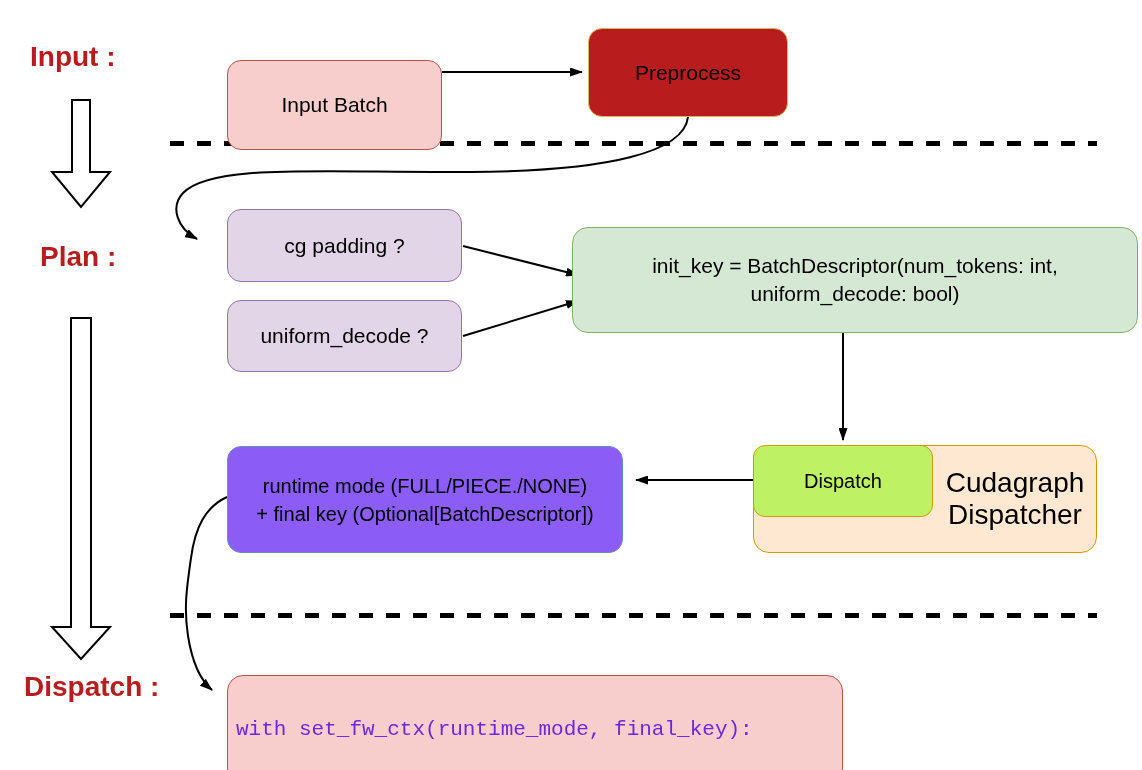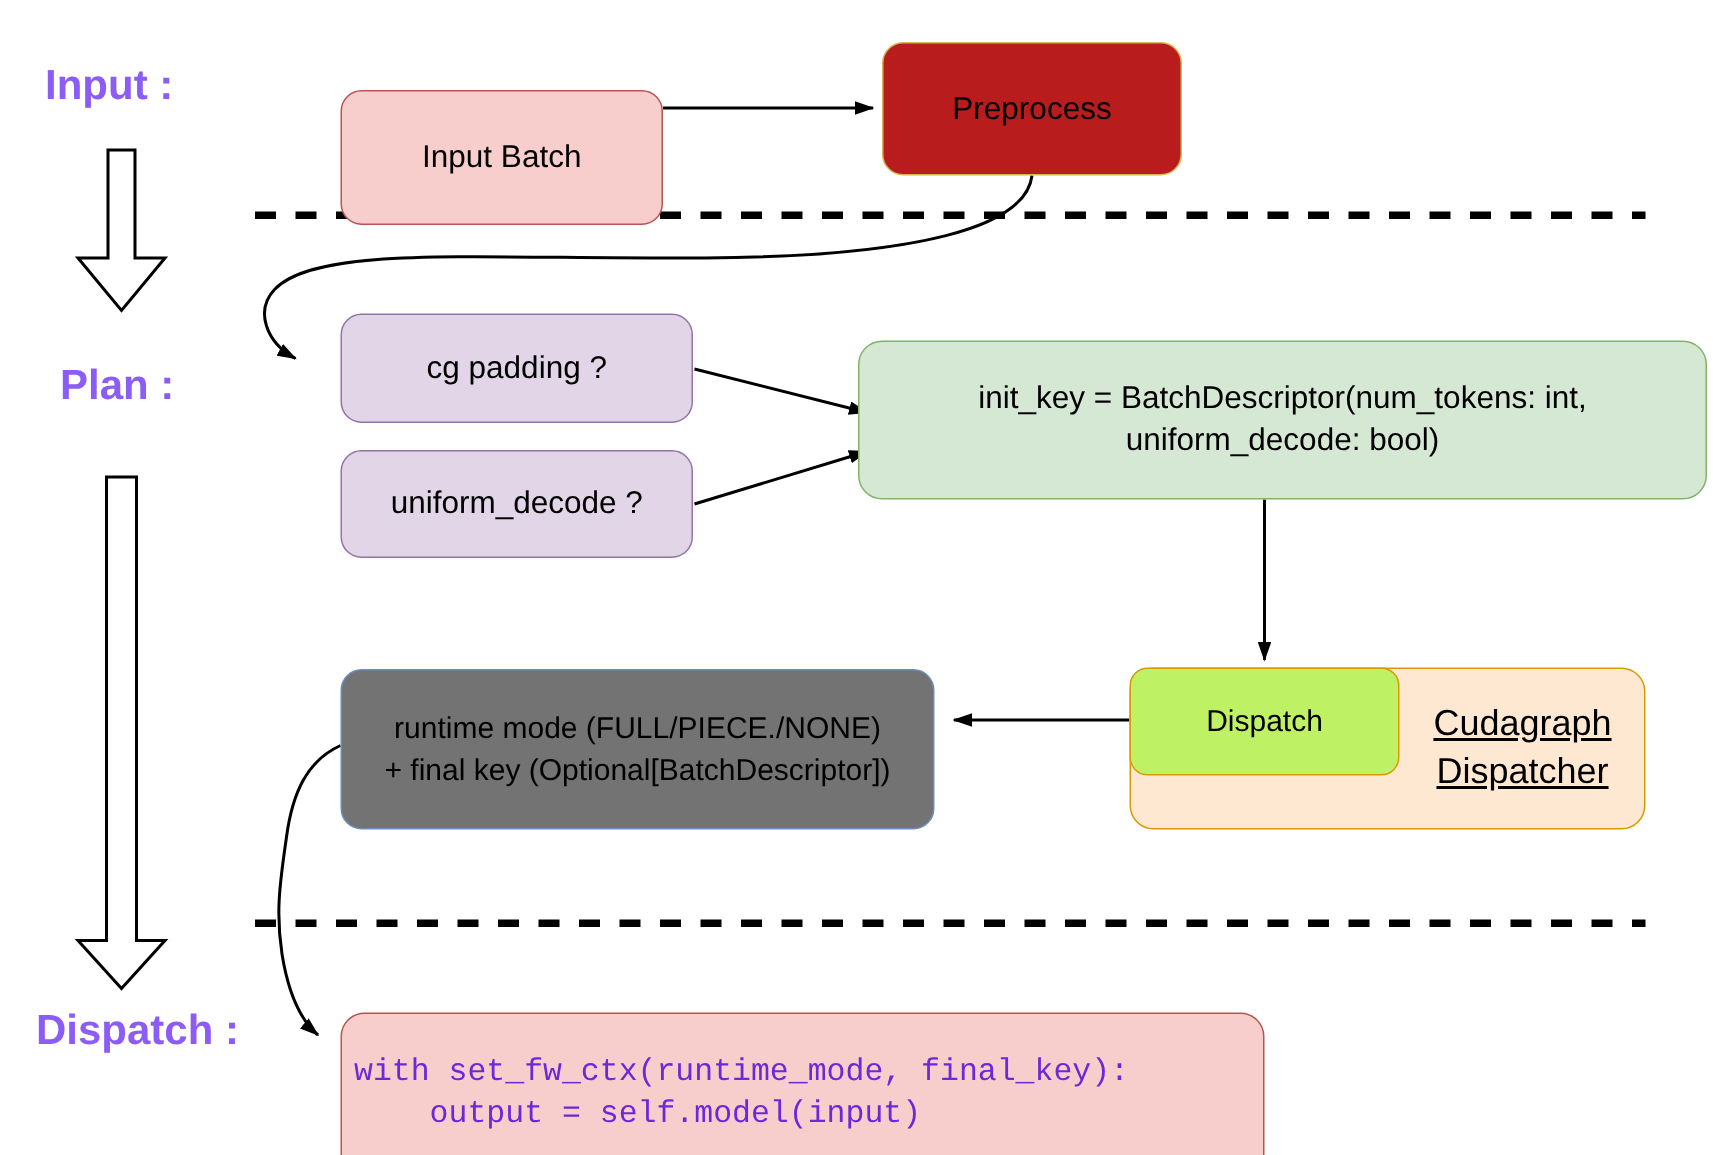--- a/index.html
+++ b/index.html
@@ -19,33 +19,33 @@
     text-align:center;
     border-radius:14px;
     color:#000;
     line-height:1.3;
   }
   .node .ln{white-space:pre;}
   .red-node    {background:#f8cecc;border:1.6px solid #b85450;margin-top:32px;}
   .yellow-node {background:#b91c1c;border:1.6px solid #d6b656;}
   .purple-node {background:#e1d5e7;border:1.6px solid #9673a6;}
   .green-node  {background:#d5e8d4;border:1.6px solid #82b366;}
-  .blue-node   {background:#737373;border:1.6px solid #6c8ebf;}
+  .blue-node   {background:#8b5cf6;border:1.6px solid #6c8ebf;}
   .orange-outer{background:#ffe8d2;border:1.6px solid #d79b00;border-radius:16px;}
   .orange-inner{background:#bef264;border:1.6px solid #d79b00;border-radius:12px;}
   .section-label{
     position:absolute;
     font-weight:bold;
     font-size:28px;
-    color:#8b5cf6;
+    color:#b91c1c;
     white-space:nowrap;
   }
   .fs21{font-size:21px;}
   .fs20{font-size:20px;line-height:28px;}
-  .fs24{font-size:24px;line-height:32px;text-decoration:underline;}
+  .fs24{font-size:28px;line-height:32px;}
   #node-init-key{font-size:21px;line-height:28px;}
   #node-execute-code{
     font-family:"Liberation Mono", monospace;
     font-size:21px;line-height:28px;
     color:#6d28d9;
     align-items:flex-start;
     padding-left:8px;
     text-align:right;
   }
   #cudagraph-label{background:transparent;border:none;}
@@ -103,16 +103,15 @@
 
   <div class="node orange-inner fs20" style="left:753px;top:445px;width:180px;height:72px;">Dispatch</div>
 
   <div class="node blue-node fs20" style="left:227px;top:446px;width:396px;height:107px;">
     <div class="ln">runtime mode (FULL/PIECE./NONE)</div>
     <div class="ln">+ final key (Optional[BatchDescriptor])</div>
   </div>
 
   <div class="node red-node" id="node-execute-code" style="left:227px;top:643px;width:616px;height:110px;border-radius:16px;">
     <div class="ln">with set_fw_ctx(runtime_mode, final_key):</div>
-    <div class="ln">    output = self.model(input)</div>
   </div>
 
 </div>
 
 </body></html>

